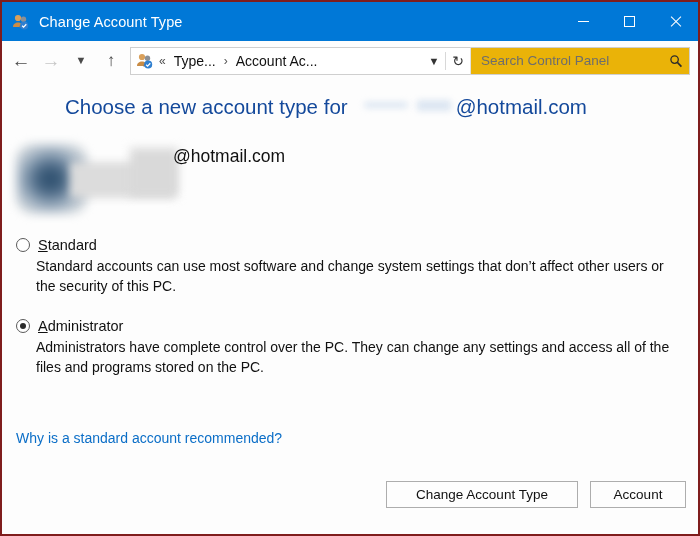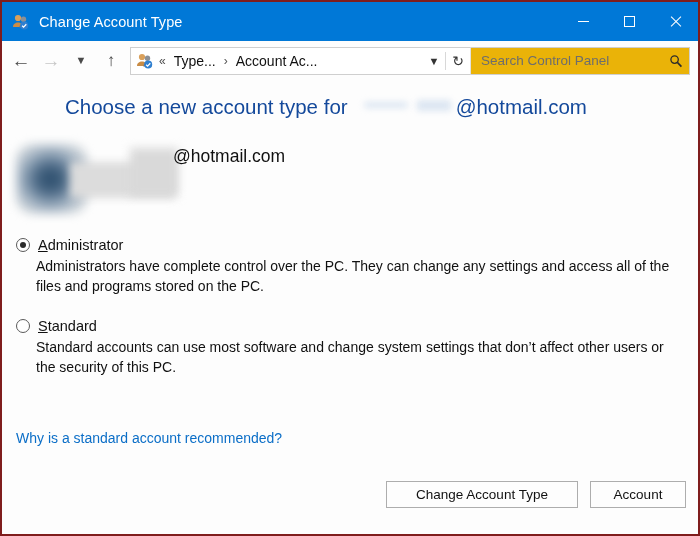--- a/index.html
+++ b/index.html
@@ -438,34 +438,34 @@
       </div>
       <div class="account-text">
         <div class="account-name">@hotmail.com</div>
       </div>
     </div>
 
     <div class="options">
 
       <div class="option">
         <div class="opt-head">
+          <span class="radio"></span>
+          <span class="opt-label"><span class="acc">S</span><span>tandard</span></span>
+        </div>
+        <div class="opt-desc">Standard accounts can use most software and change system settings that don’t affect other users or the security of this PC.</div>
+      </div>
+
+      <div class="option">
+        <div class="opt-head">
           <span class="radio checked"></span>
           <span class="opt-label"><span class="acc">A</span><span>dministrator</span></span>
         </div>
         <div class="opt-desc">Administrators have complete control over the PC. They can change any settings and access all of the files and programs stored on the PC.</div>
       </div>
 
-      <div class="option">
-        <div class="opt-head">
-          <span class="radio"></span>
-          <span class="opt-label"><span class="acc">S</span><span>tandard</span></span>
-        </div>
-        <div class="opt-desc">Standard accounts can use most software and change system settings that don’t affect other users or the security of this PC.</div>
-      </div>
-
     </div>
 
     <a class="help-link" href="#">Why is a standard account recommended?</a>
 
     <div class="footer">
       <button class="btn primary">Change Account Type</button>
       <button class="btn cancel">Account</button>
     </div>
 
   </div>

